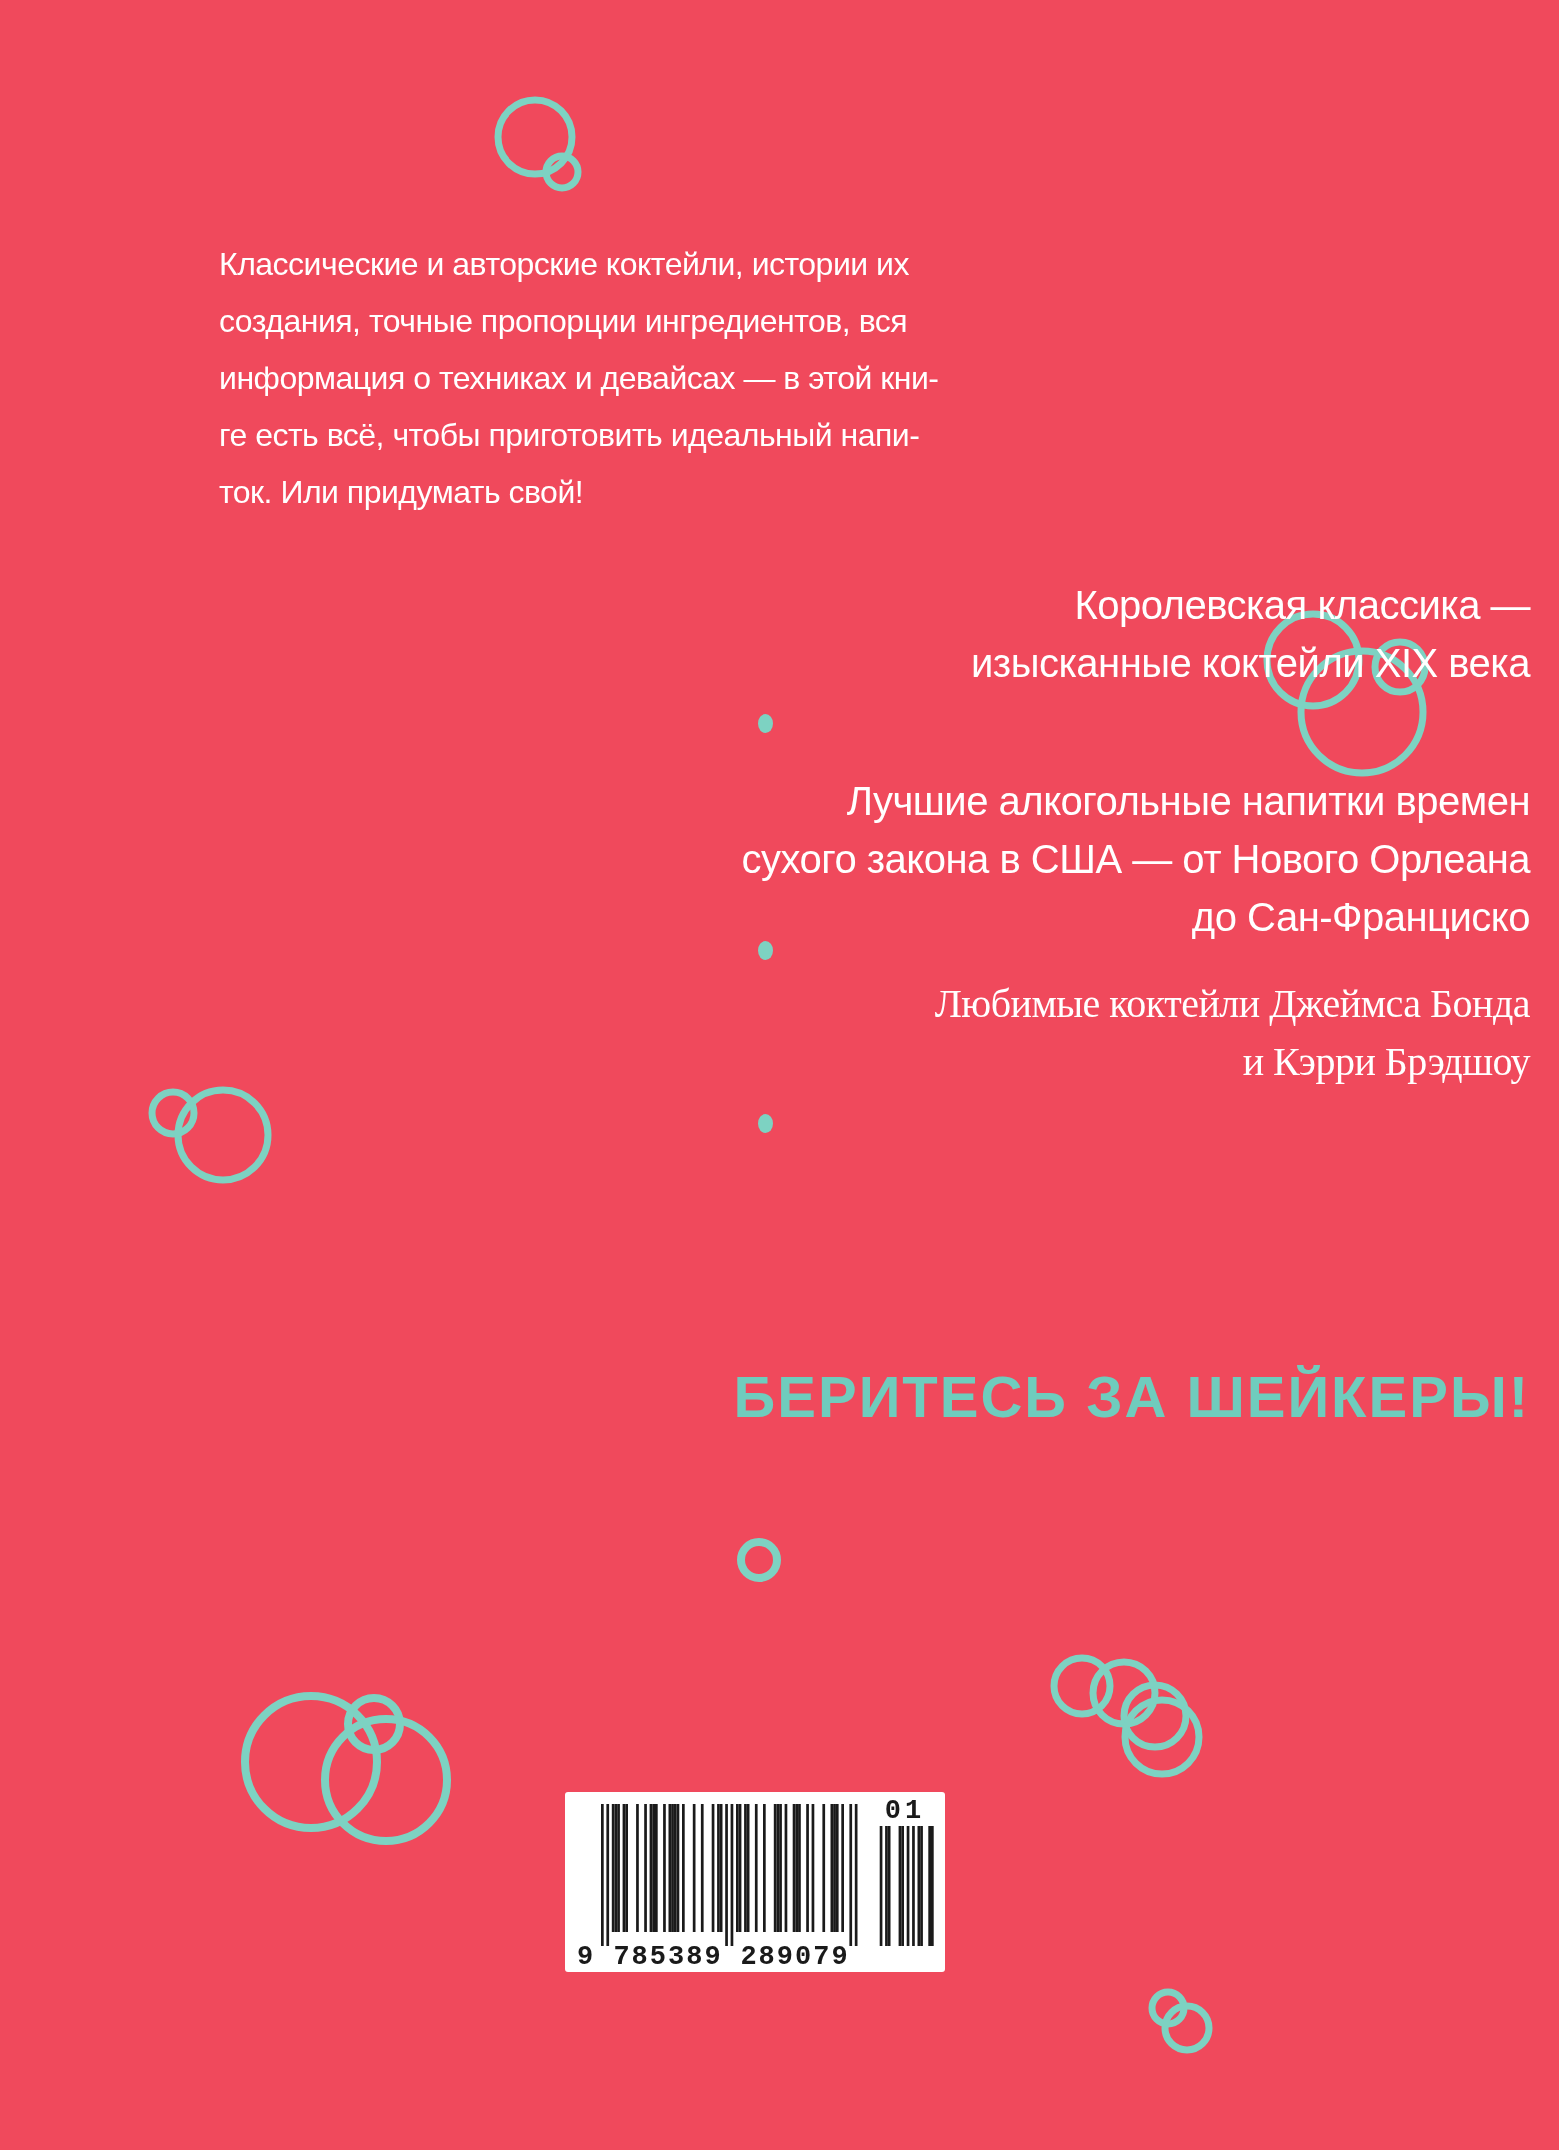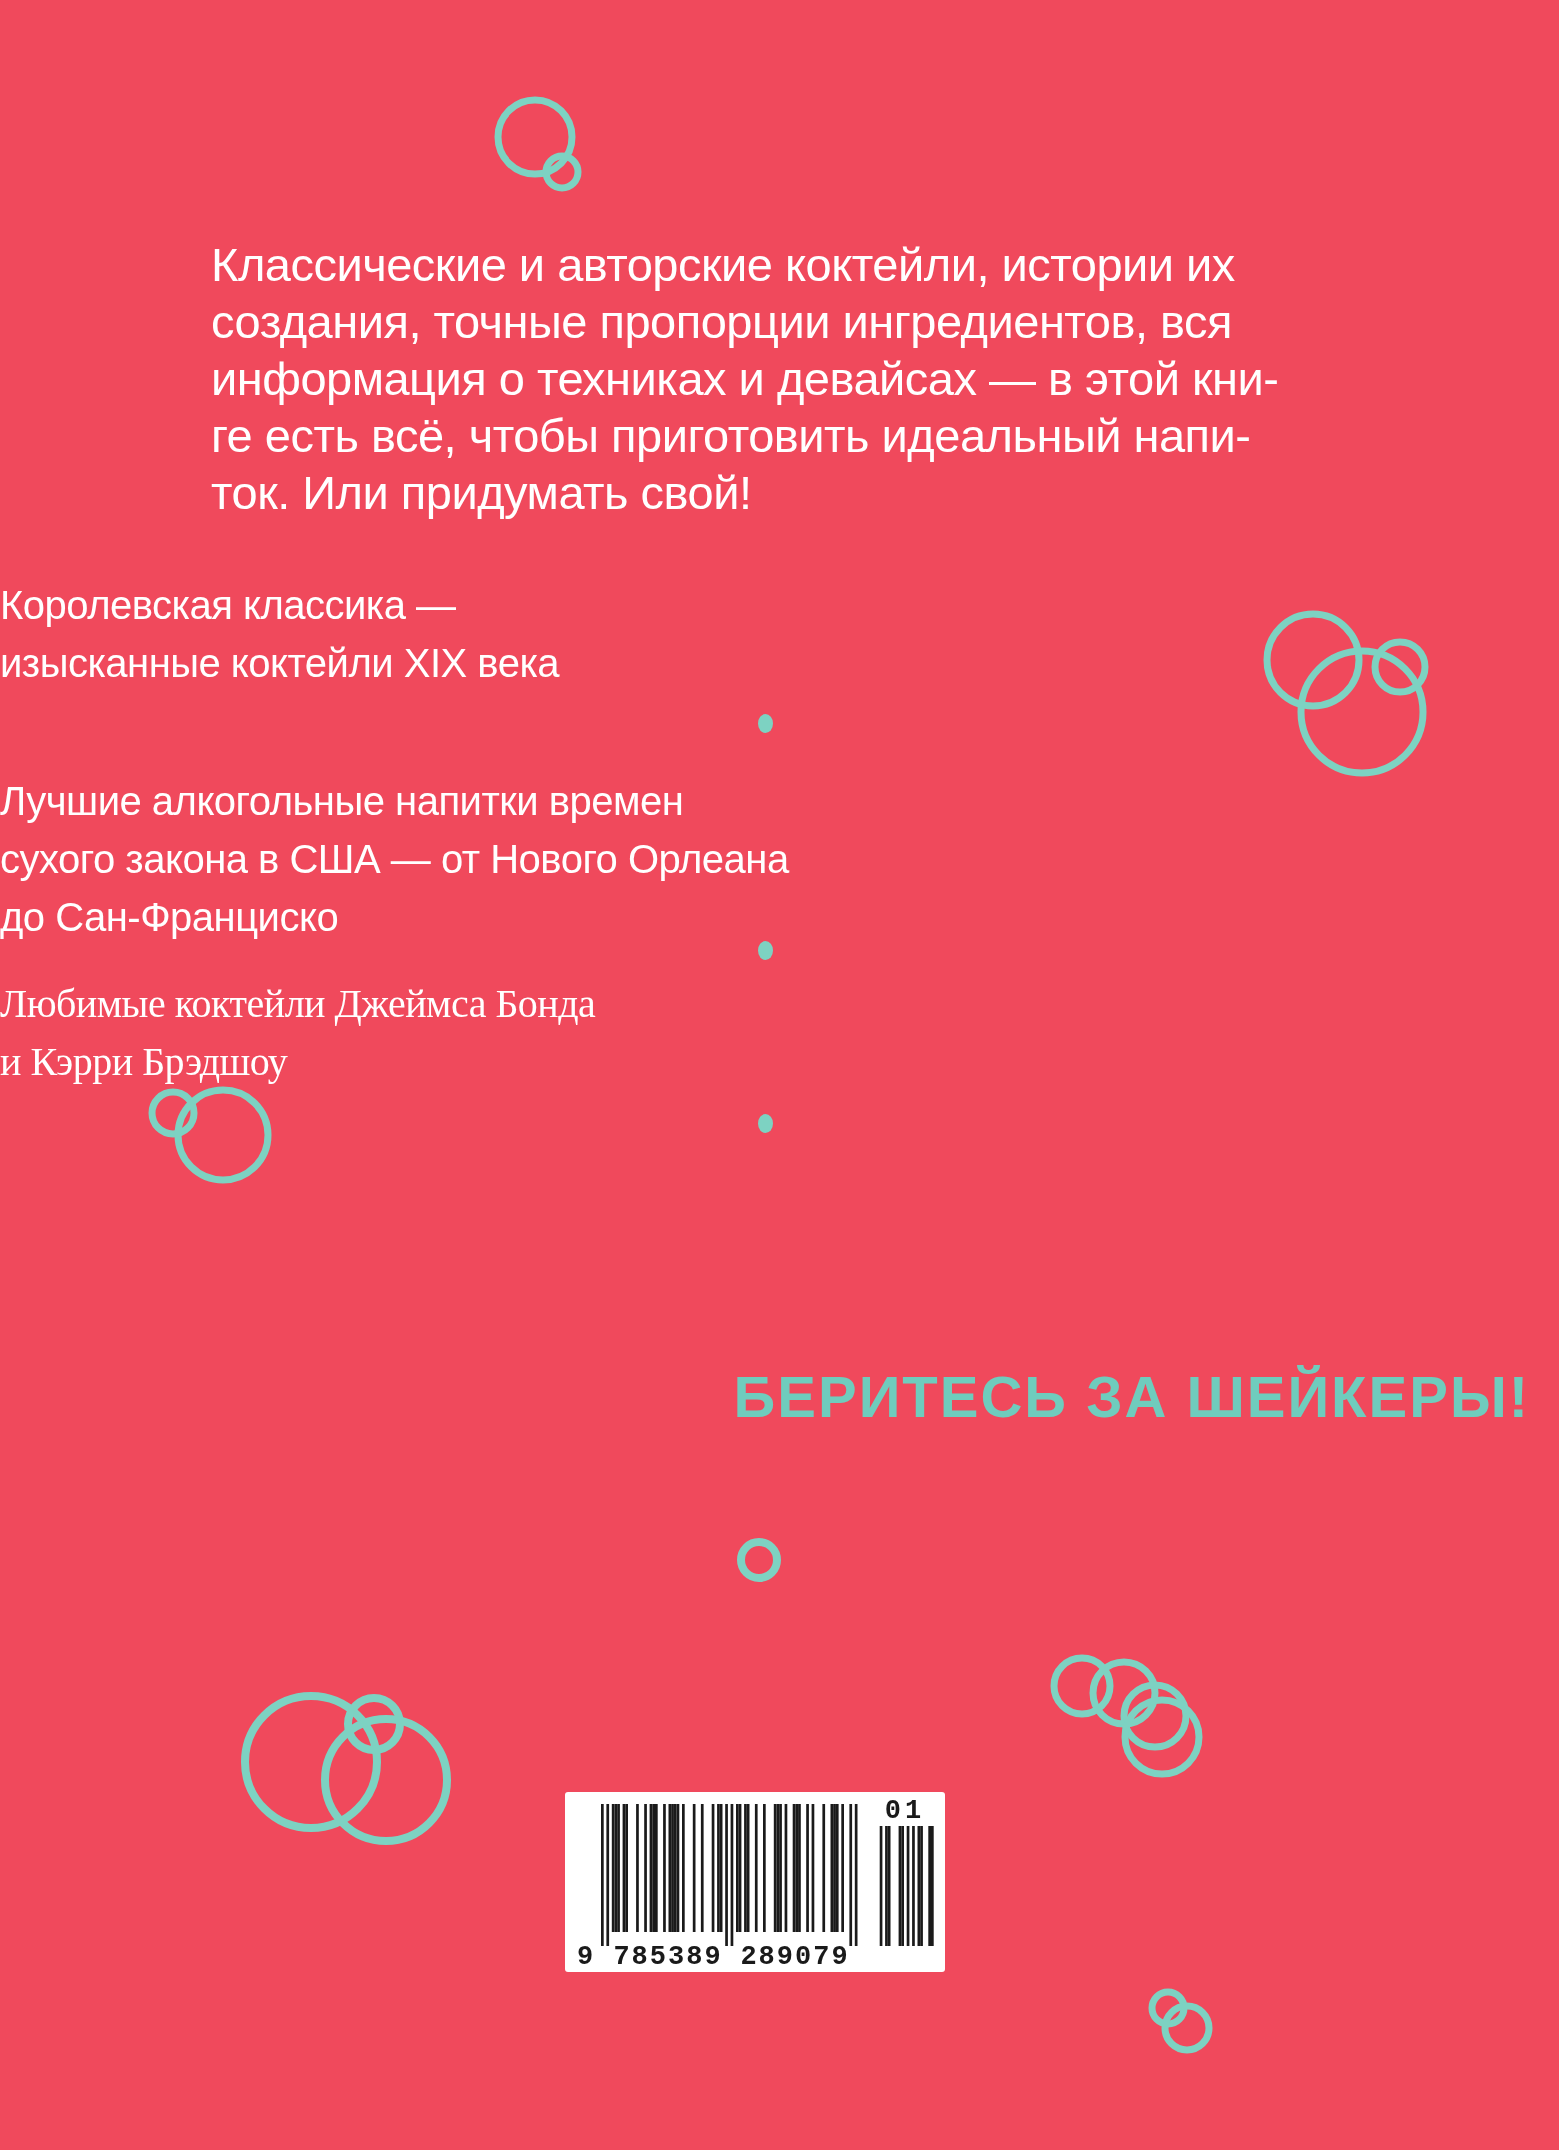--- a/index.html
+++ b/index.html
@@ -15,28 +15,28 @@
     position:relative;
     width:1559px;height:2150px;
     background:var(--bg);
     overflow:hidden;
     font-family:"Liberation Sans","DejaVu Sans",sans-serif;
     color:var(--ink);
   }
   .bubbles{position:absolute;left:0;top:0;width:1559px;height:2150px;pointer-events:none;}
   .bubbles circle{fill:none;stroke:var(--teal);}
   .intro{
-    position:absolute;left:211px;top:236px;width:1220px;
-    font-size:47px;line-height:57px;letter-spacing:-0.5px;
+    position:absolute;left:219px;top:236px;width:1220px;
+    font-size:32px;line-height:57px;letter-spacing:-0.5px;
     white-space:pre-line;text-align:left;
   }
   .hl{
     position:absolute;left:0;width:1530px;
     font-size:40px;line-height:58px;letter-spacing:-0.5px;
-    text-align:left;white-space:pre-line;
+    text-align:right;white-space:pre-line;
   }
   .hl-1{top:576px;}
   .hl-2{top:772px;}
   .hl-3{top:975px;font-family:Liberation Serif, serif;}
   .hl-4{top:1156px;}
   .dot{
     position:absolute;left:758px;width:15px;height:19px;border-radius:50%;
     background:var(--teal);
   }
   .dot-1{top:714px;}

